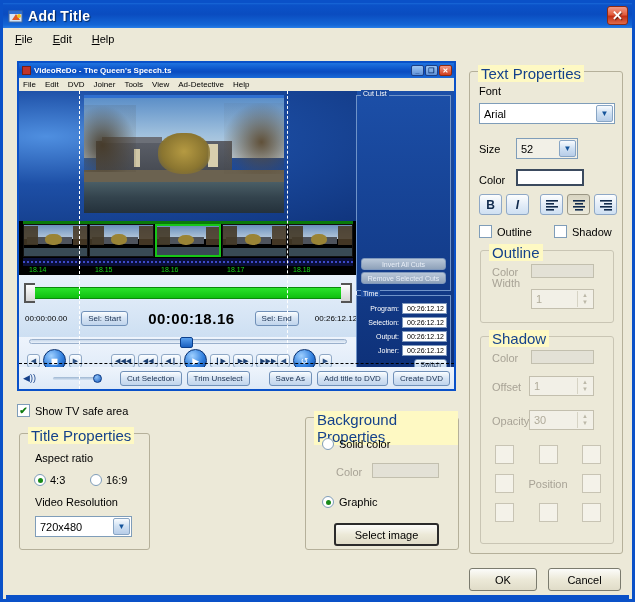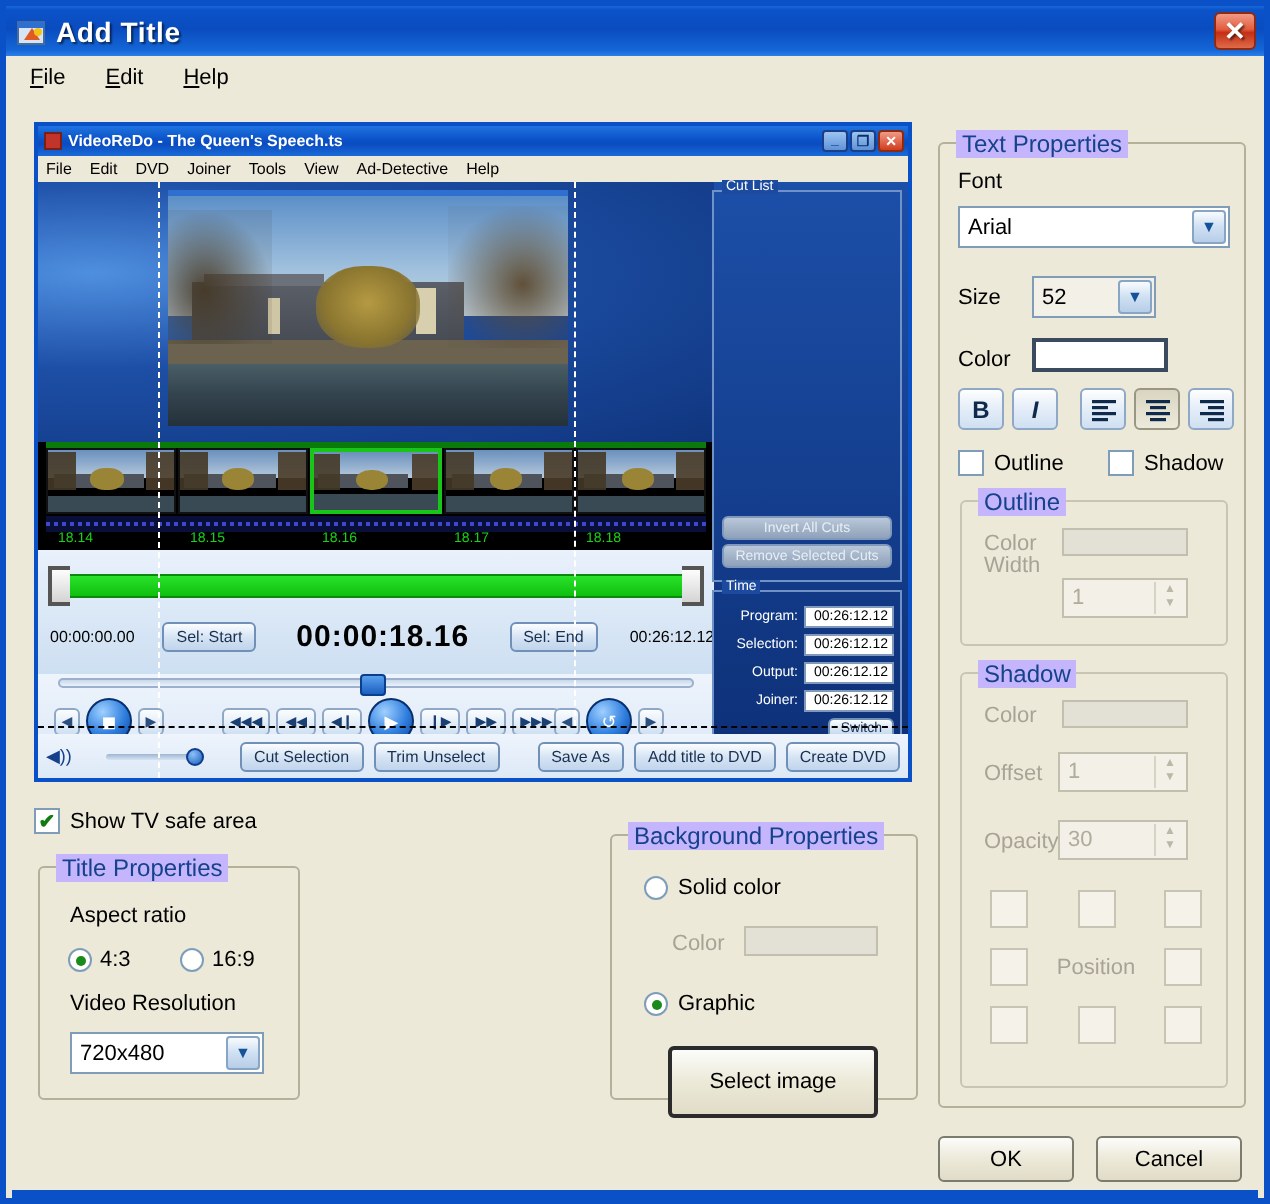--- a/index.html
+++ b/index.html
@@ -153,22 +153,22 @@
   
   #vrd-bottom{position:absolute;left:0;right:0;bottom:0;height:22px;
      background:linear-gradient(to bottom,#eef4fc,#dde9f7);display:flex;align-items:center;padding:0 4px;gap:5px;}
   .volslider{width:72px;height:12px;position:relative;}
   .volslider .track{position:absolute;left:12px;right:8px;top:5px;height:3px;
      background:linear-gradient(to bottom,#9db6d2,#d7e4f3);border-radius:2px;}
   .volslider .knob{position:absolute;left:52px;top:2px;width:9px;height:9px;border-radius:50%;
      background:radial-gradient(circle at 35% 30%,#8cc0f8,#1b5fbe);border:1px solid #0d3c88;}
   
   .gbox{position:absolute;border:1px solid #b5b09a;border-radius:3px;background:#ece9d8;}
-  .glegend{position:absolute;top:-7px;left:8px;background:#c4b5fd;color:#15428b;
-     font-size:12px;padding:0 3px;}
+  .glegend{position:absolute;top:-7px;left:8px;background:#fef9c3;color:#15428b;
+     font-size:15px;padding:0 3px;}
   .xcheck{width:13px;height:13px;border:1px solid #7f9db9;background:#fff;
      display:inline-flex;align-items:center;justify-content:center;
      font-size:10px;color:#107c10;font-weight:bold;vertical-align:middle;}
   .xcheck.dim{border-color:#c8c4b4;background:#f4f2e9;}
   .xradio{width:12px;height:12px;border-radius:50%;border:1px solid #7f9db9;background:#fff;
      display:inline-flex;align-items:center;justify-content:center;vertical-align:middle;}
   .xradio .dot{width:5px;height:5px;border-radius:50%;background:#1a8a1a;}
   .xbtn{border:1px solid #7b7b6e;border-radius:3px;
      background:linear-gradient(to bottom,#fcfcfa,#ece9d8 50%,#e0dcc8);
      font-size:11px;color:#000;display:flex;align-items:center;justify-content:center;}
@@ -441,21 +441,21 @@
       <span class="lbl">Solid color</span>
     </div>
     <div class="lbl dim" style="position:absolute;left:30px;top:48px;">Color</div>
     <div class="swatch dim" style="position:absolute;left:66px;top:45px;width:67px;height:15px;"></div>
     <div style="position:absolute;left:16px;top:78px;display:flex;align-items:center;gap:5px;">
       <span class="xradio">
           <span class="dot"></span>
         </span>
       <span class="lbl">Graphic</span>
     </div>
-    <div class="xbtn strong" style="position:absolute;left:28px;top:105px;width:105px;height:36px;">Select image</div>
+    <div class="xbtn strong" style="position:absolute;left:28px;top:105px;width:105px;height:23px;">Select image</div>
   </div>
 
   <div class="gbox" style="left:466px;top:68px;width:154px;height:483px;">
     <span class="glegend">Text Properties</span>
 
     <div class="lbl" style="position:absolute;left:9px;top:13px;">Font</div>
     <div class="xcombo" style="position:absolute;left:9px;top:31px;width:136px;">
       <span>Arial</span>
       <span class="arrow">▼</span>
     </div>

